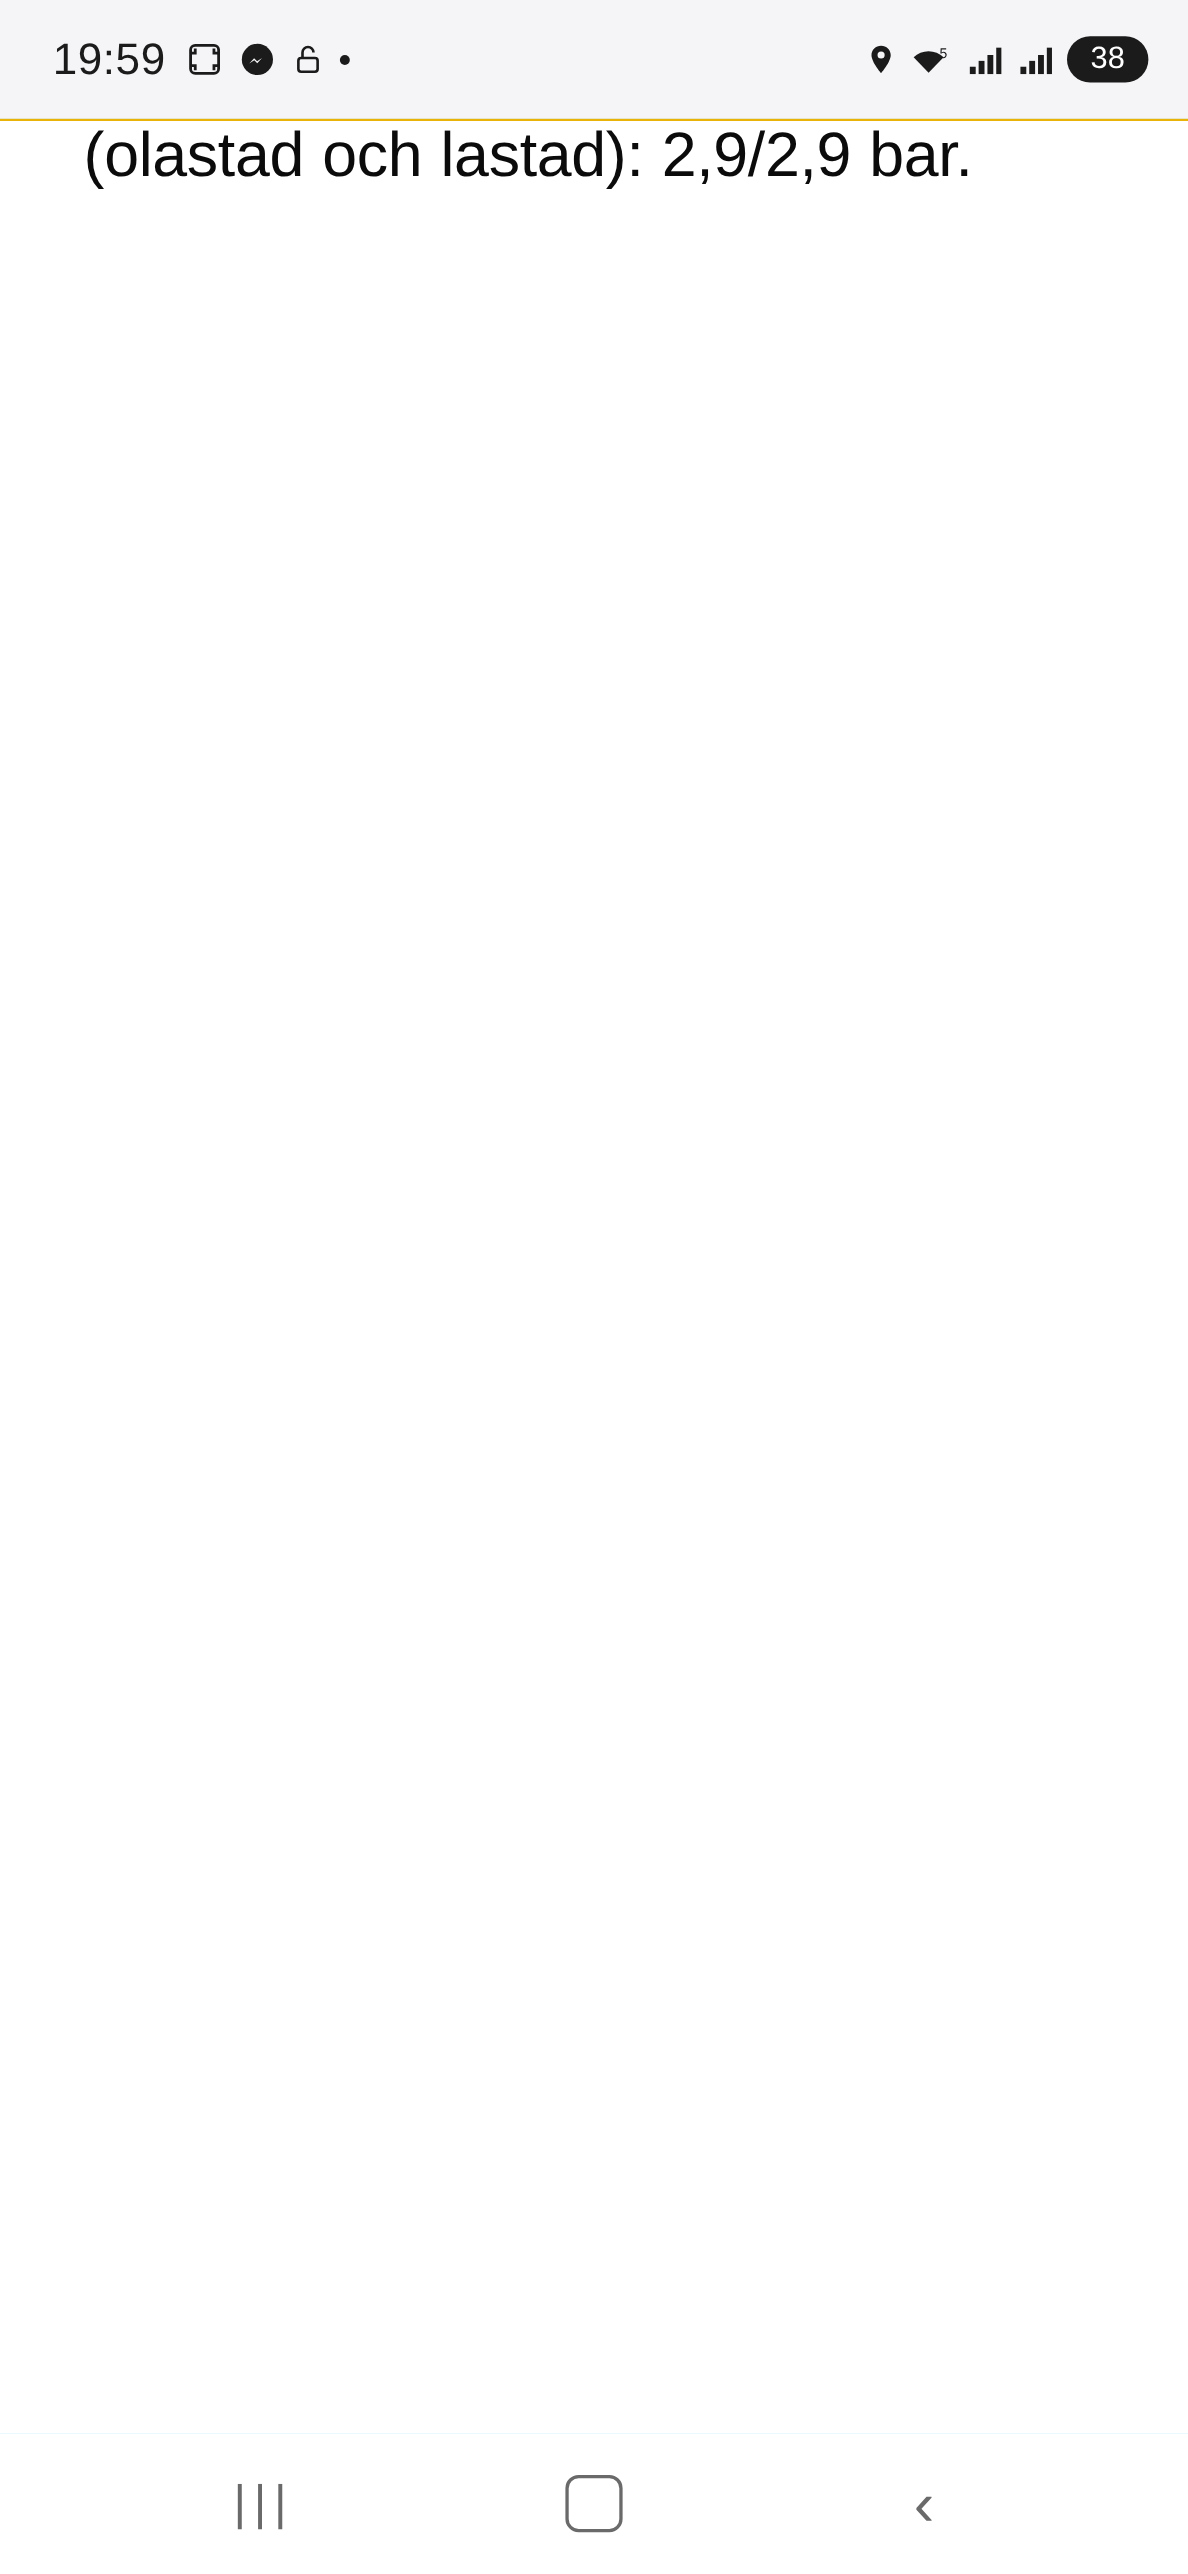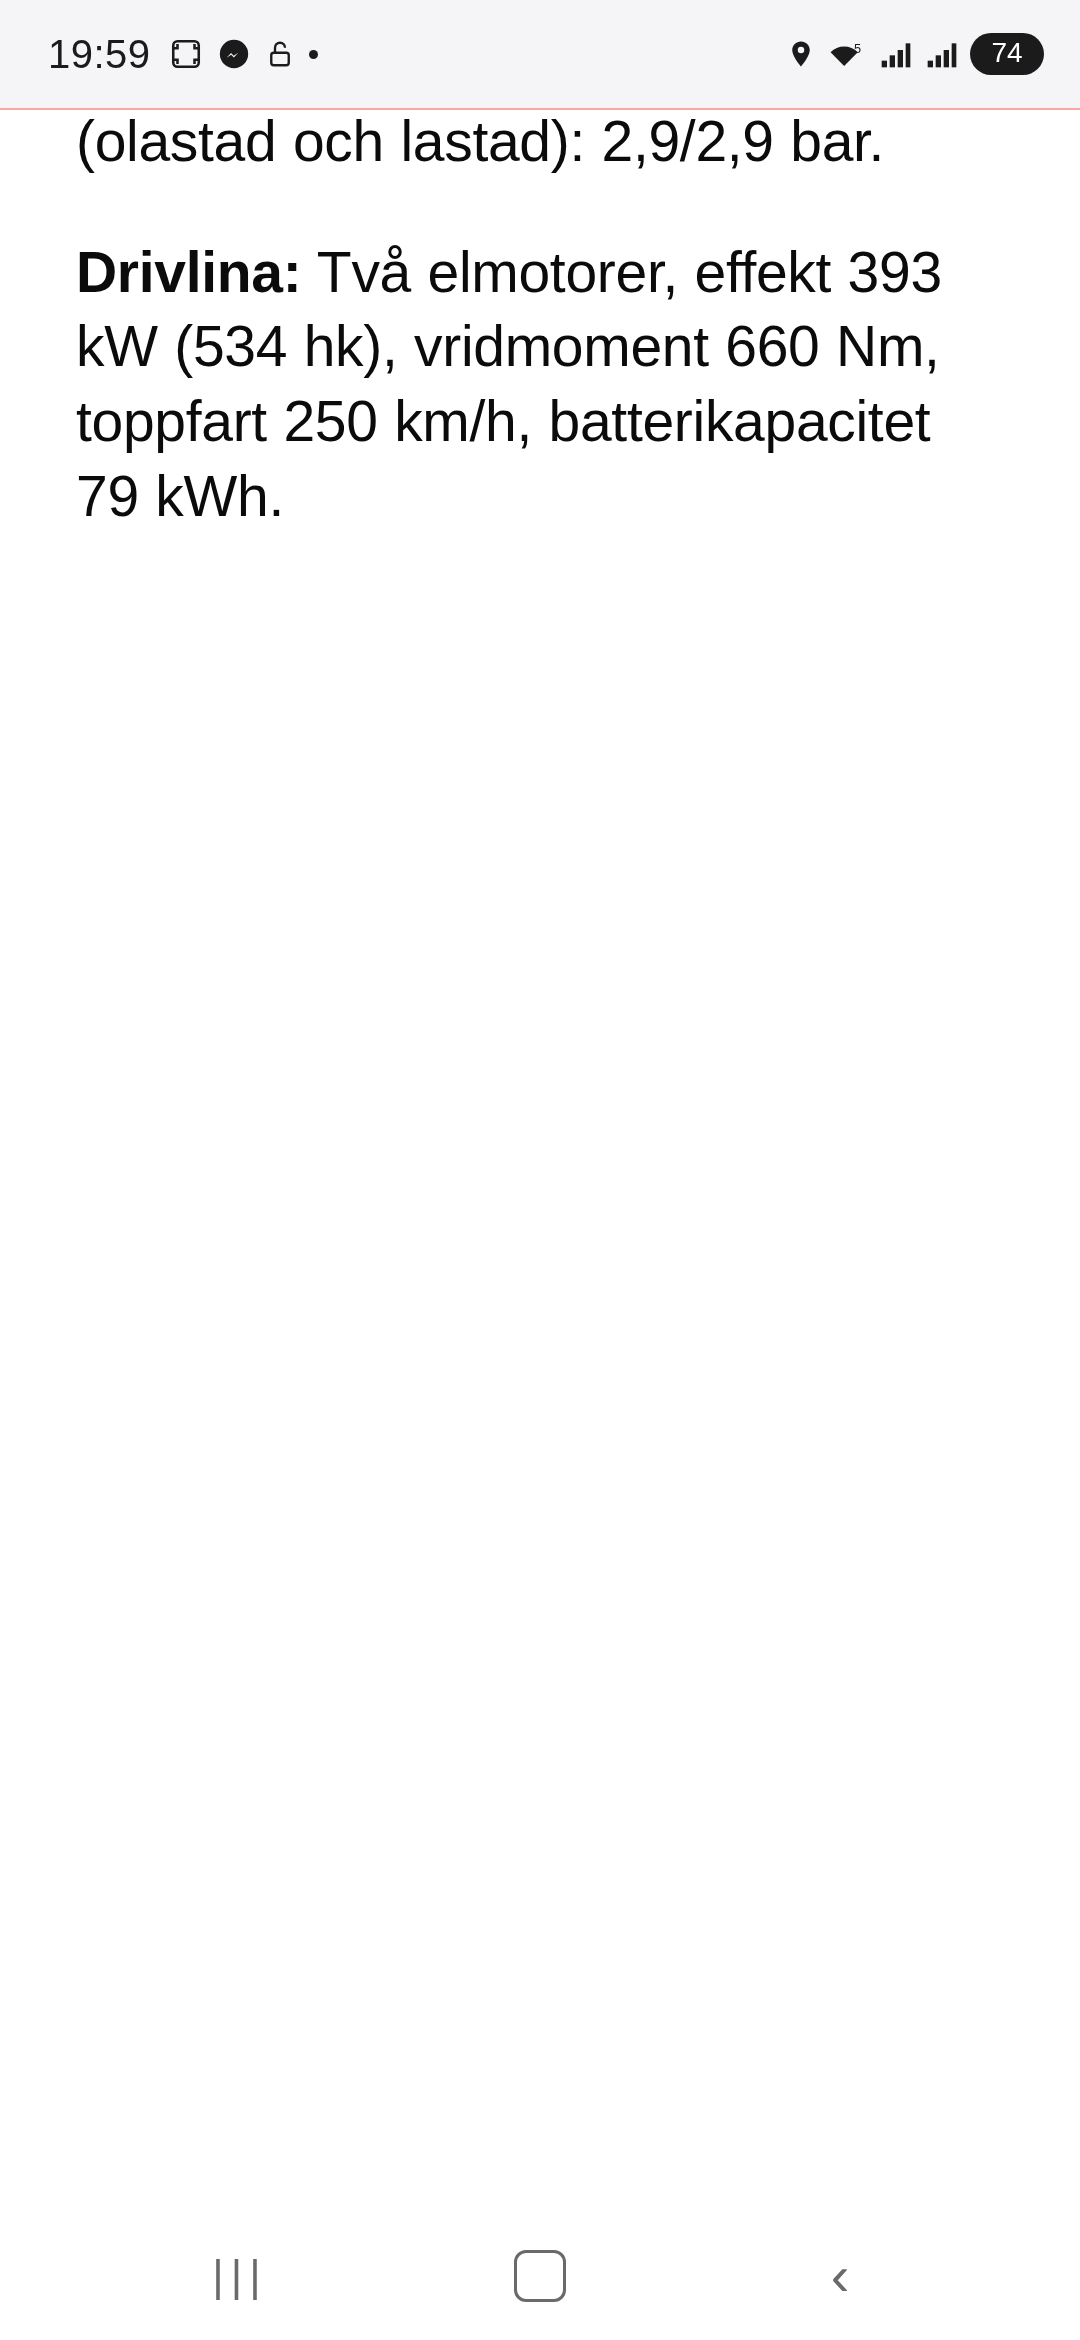--- a/index.html
+++ b/index.html
@@ -80,21 +80,21 @@
     padding: 5px 16px 6px 16px;
     min-width: 74px;
     text-align: center;
     line-height: 1.1;
   }
 
   
   .content {
     flex: 1 1 auto;
     background: #ffffff;
-    border-top: 2px solid #fca5a5;
+    border-top: 2px solid #eab308;
     padding: 0 76px;
     position: relative;
     overflow: hidden;
   }
 
   .article {
     padding-top: 16px;
     color: #0b0b0b;
     font-size: 57px;
     line-height: 1.31;
@@ -208,34 +208,31 @@
         </svg>
       </span>
       <span class="sicon">
         <svg width="34" height="32" viewBox="0 0 24 24">
           <rect x="2" y="17" width="4" height="5" fill="#1b1b1b"></rect>
           <rect x="8" y="13" width="4" height="9" fill="#1b1b1b"></rect>
           <rect x="14" y="9" width="4" height="13" fill="#1b1b1b"></rect>
           <rect x="20" y="4" width="3.5" height="18" fill="#1b1b1b"></rect>
         </svg>
       </span>
-      <span class="battery-pill">74</span>
+      <span class="battery-pill">38</span>
     </div>
   </div>
 
   <div class="content">
     <div class="article">
 
       <p class="para clipped-top">
         <span>(olastad och lastad): 2,9/2,9 bar.</span>
       </p>
 
-      <p class="para">
-        <b class="lead">Drivlina:</b><span> Två elmotorer, effekt 393 kW (534 hk), vridmoment 660 Nm, toppfart 250 km/h, batterikapacitet 79 kWh.</span>
-      </p>
 
 
     </div>
   </div>
 
   <div class="nav-bar">
     <div class="nav-btn">
       <span class="nav-recents">|||</span>
     </div>
     <div class="nav-btn">

